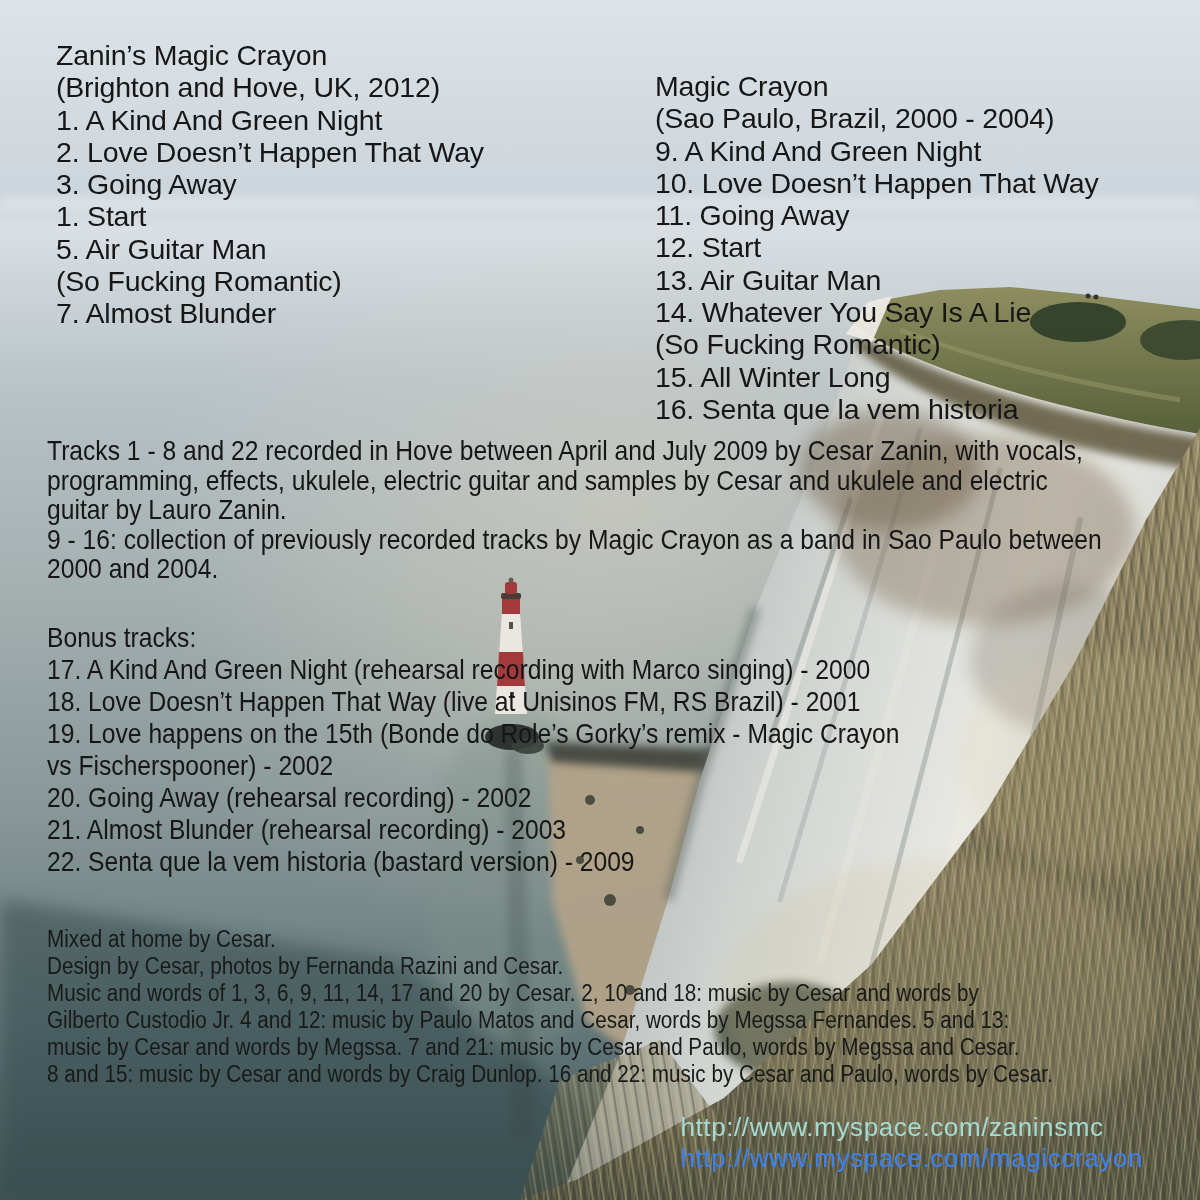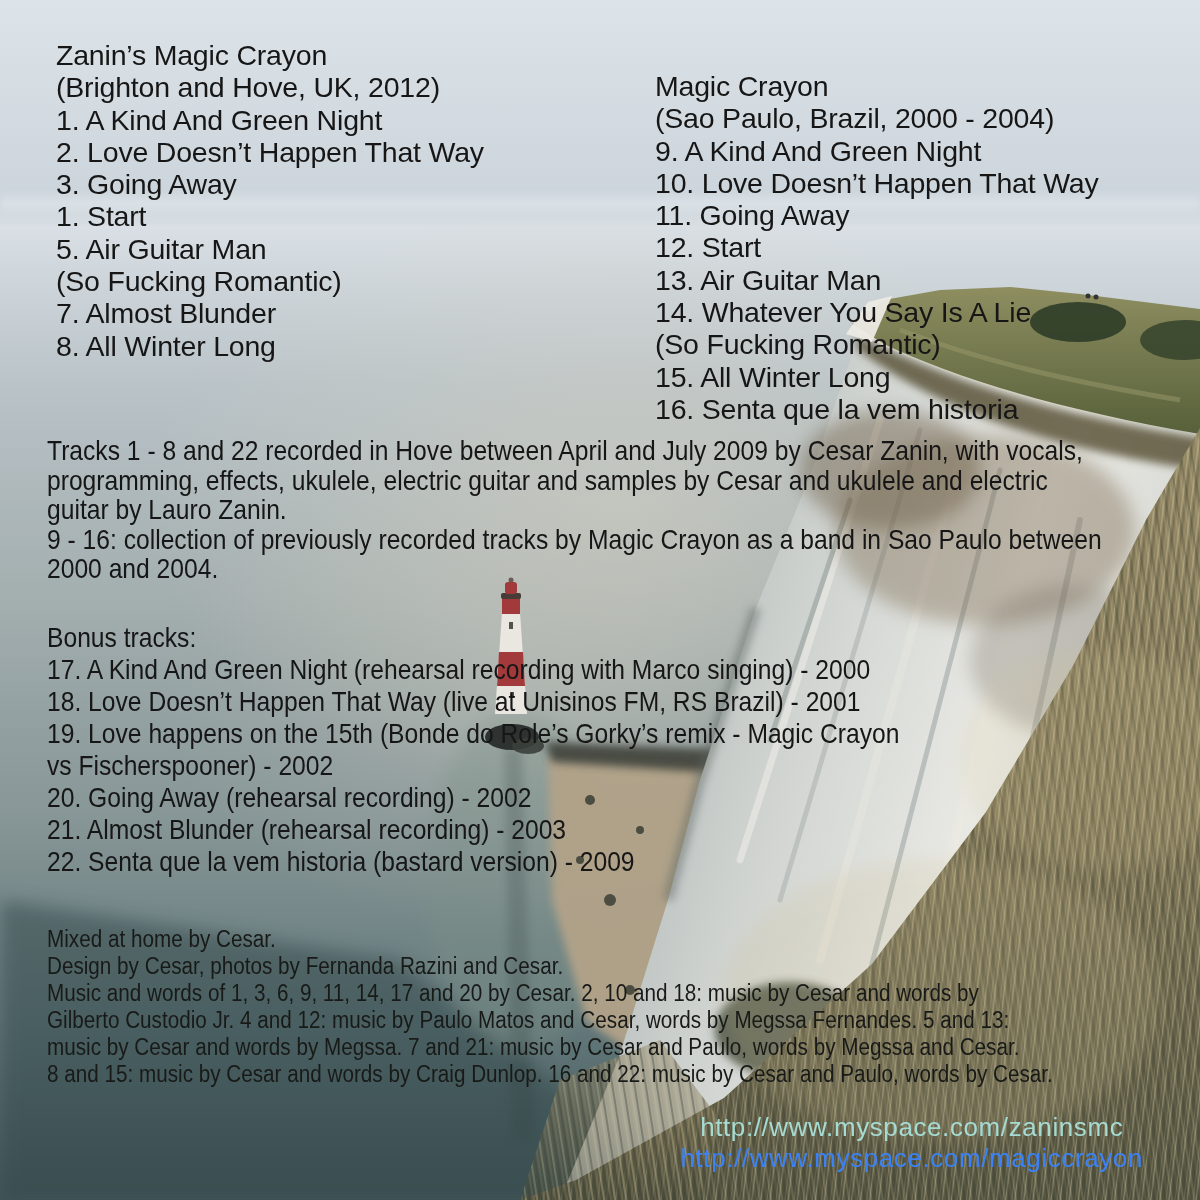--- a/index.html
+++ b/index.html
@@ -6,21 +6,21 @@
   .cover{position:relative;width:1200px;height:1200px;overflow:hidden;
          font-family:"Liberation Sans",sans-serif;color:#161616;}
   .bg{position:absolute;left:0;top:0;width:1200px;height:1200px;display:block;}
   .tb{position:absolute;}
   .tl{white-space:nowrap;}
   .tracks{font-size:28.5px;line-height:32.3px;letter-spacing:-0.2px;}
   .cond{transform:scaleX(0.88);transform-origin:0 0;}
   .notes{left:47px;top:436px;font-size:28px;line-height:29.5px;}
   .bonus{left:47px;top:622px;font-size:28px;line-height:32px;}
   .credits{left:47px;top:926px;font-size:23.5px;line-height:27px;color:#181a18;}
-  .urls{right:57px;top:1112px;text-align:center;font-size:26px;line-height:31px;letter-spacing:0.6px;}
+  .urls{right:57px;top:1112px;text-align:left;font-size:26px;line-height:31px;letter-spacing:0.6px;}
   .urls a{display:block;text-decoration:none;cursor:pointer;}
   .col-left{left:56px;top:39px;}
   .col-right{left:655px;top:39px;margin-top:31px;}
 </style>
 </head>
 <body>
 
 <div class="cover">
 
   <svg class="bg" viewBox="0 0 1200 1200" preserveAspectRatio="none" aria-hidden="true">
@@ -149,21 +149,20 @@
   <div class="tb tracks col-left">
     <div class="tl">Zanin’s Magic Crayon</div>
     <div class="tl">(Brighton and Hove, UK, 2012)</div>
     <div class="tl">1. A Kind And Green Night</div>
     <div class="tl">2. Love Doesn’t Happen That Way</div>
     <div class="tl">3. Going Away</div>
     <div class="tl">1. Start</div>
     <div class="tl">5. Air Guitar Man</div>
     <div class="tl">(So Fucking Romantic)</div>
     <div class="tl">7. Almost Blunder</div>
-    <div class="tl">8. All Winter Long</div>
   </div>
 
   <div class="tb tracks col-right">
     <div class="tl">Magic Crayon</div>
     <div class="tl">(Sao Paulo, Brazil, 2000 - 2004)</div>
     <div class="tl">9. A Kind And Green Night</div>
     <div class="tl">10. Love Doesn’t Happen That Way</div>
     <div class="tl">11. Going Away</div>
     <div class="tl">12. Start</div>
     <div class="tl">13. Air Guitar Man</div>

